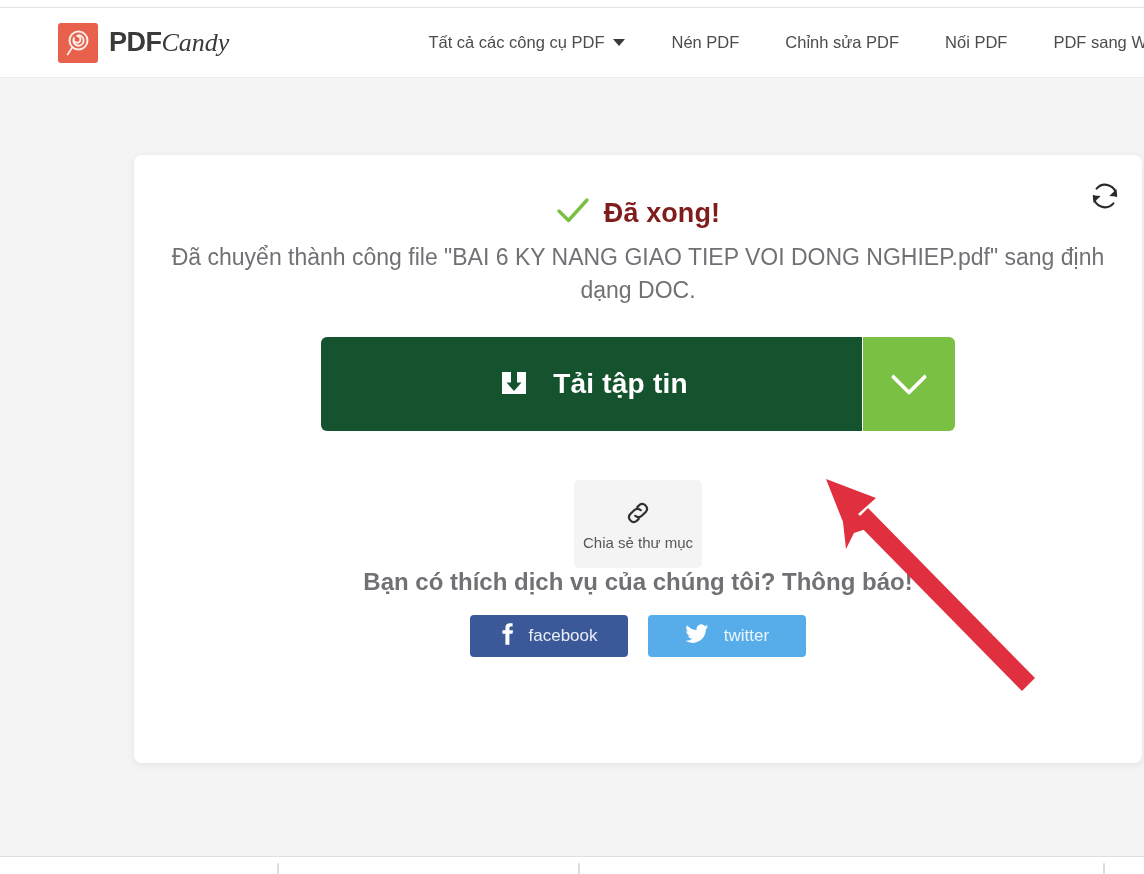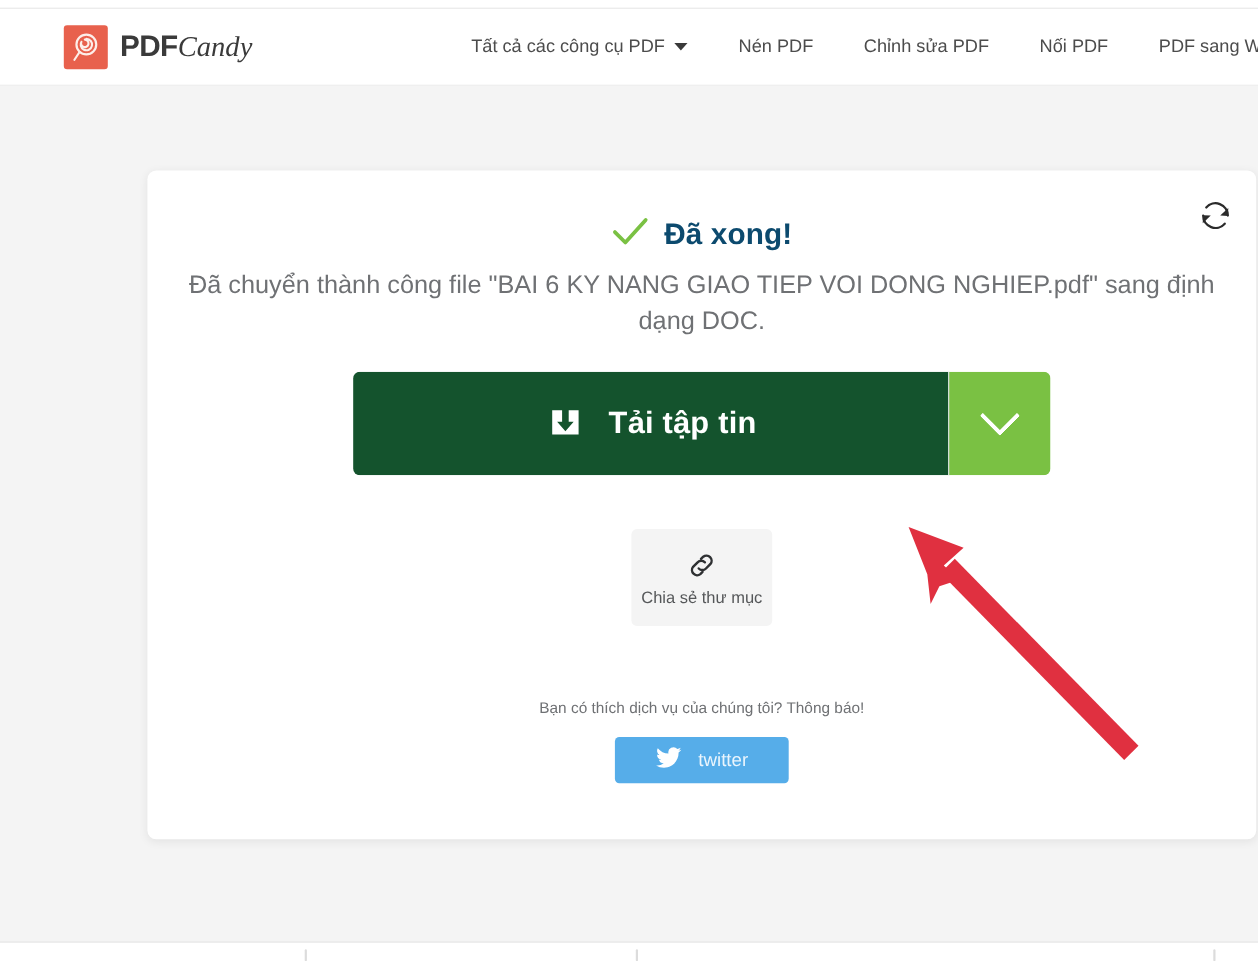--- a/index.html
+++ b/index.html
@@ -138,21 +138,21 @@
   .done-row {
     margin-top: 41px;
     display: flex;
     align-items: center;
     justify-content: center;
     gap: 14px;
   }
   .done-title {
     font-size: 27px;
     font-weight: bold;
-    color: #0c4a6e;
+    color: #7f1d1d;
     letter-spacing: 0.1px;
   }
 
   .done-desc {
     margin: 11px auto 0;
     width: 940px;
     text-align: center;
     font-size: 23px;
     line-height: 1.42;
     color: #6f7174;
@@ -226,25 +226,24 @@
     padding: 0 4px;
   }
   .action-label {
     font-size: 15px;
     color: #555759;
     white-space: nowrap;
   }
 
   
   .social-prompt {
-    margin-top: 66px;
     text-align: center;
-    font-size: 14px;
+    font-size: 24px;
     color: #6f7174;
-    font-weight: 400;
+    font-weight: 700;
   }
   .social-row {
     margin-top: 19px;
     display: flex;
     justify-content: center;
     gap: 20px;
   }
   .social-btn {
     width: 158px;
     height: 42px;
@@ -384,20 +383,28 @@
             <path d="M17.8 12.2 a4.6 4.6 0 0 0 -6.6 0 l-4.1 4.1 a4.7 4.7 0 0 0 6.6 6.6 l2.0 -2.0" fill="none" stroke="#2f3133" stroke-width="2.2" stroke-linecap="round"></path>
           </svg>
         </span>
         <span class="action-label">Chia sẻ thư mục</span>
       </button>
     </div>
 
     <div class="social-prompt">Bạn có thích dịch vụ của chúng tôi? Thông báo!</div>
 
     <div class="social-row">
+      <button class="social-btn fb">
+        <span>
+          <svg width="13" height="24" viewBox="0 0 13 24" aria-hidden="true">
+            <path d="M11.6 1.2 H8.6 C6 1.2 4.4 2.9 4.4 5.6 V8.2 H1.4 v3.6 h3 V22.8 h4 V11.8 h3.1 l0.5 -3.6 H8.4 V6.1 c0 -1 0.3 -1.5 1.5 -1.5 h1.7 Z" fill="#ffffff"></path>
+          </svg>
+        </span>
+        <span class="social-label">facebook</span>
+      </button>
       <button class="social-btn tw">
         <span>
           <svg width="24" height="20" viewBox="0 0 24 20" aria-hidden="true">
             <path d="M23.4 2.6 a9.4 9.4 0 0 1 -2.7 0.75 a4.75 4.75 0 0 0 2.07 -2.6 a9.4 9.4 0 0 1 -3 1.14 A4.7 4.7 0 0 0 11.7 6.1 a13.3 13.3 0 0 1 -9.7 -4.9 a4.7 4.7 0 0 0 1.45 6.27 a4.6 4.6 0 0 1 -2.12 -0.6 v0.06 a4.7 4.7 0 0 0 3.77 4.6 a4.7 4.7 0 0 1 -2.1 0.08 a4.7 4.7 0 0 0 4.38 3.26 a9.4 9.4 0 0 1 -5.8 2 A9.6 9.6 0 0 1 0.4 16.8 a13.3 13.3 0 0 0 7.2 2.1 c8.6 0 13.3 -7.1 13.3 -13.3 v-0.6 a9.5 9.5 0 0 0 2.5 -2.4 Z" fill="#ffffff"></path>
           </svg>
         </span>
         <span class="social-label">twitter</span>
       </button>
     </div>
 

